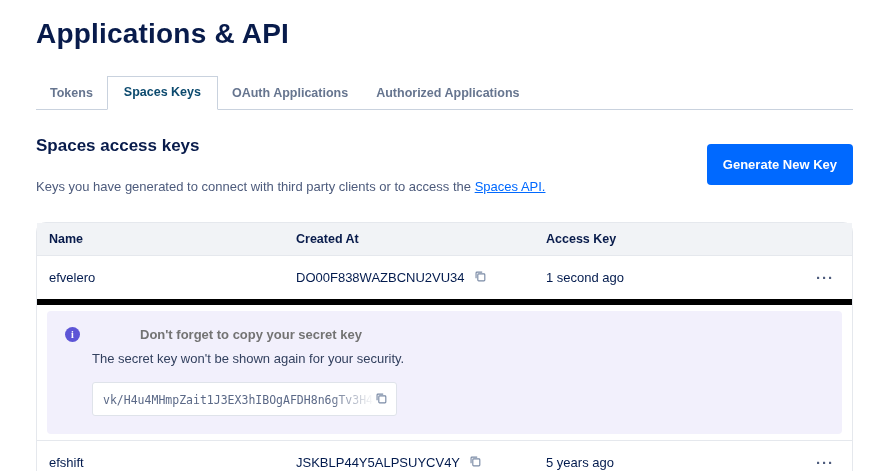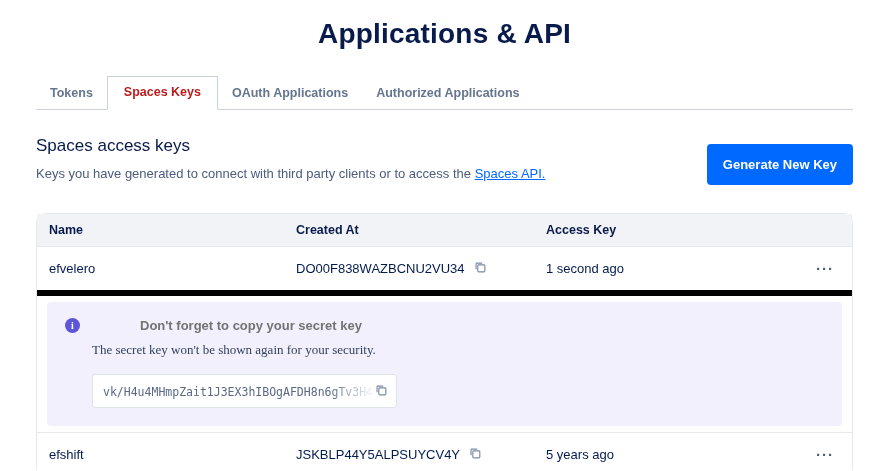--- a/index.html
+++ b/index.html
@@ -7,59 +7,58 @@
   body { font-family: "Liberation Sans", sans-serif; color: #031b4e; }
 
   .page { padding: 18px 36px 0 36px; }
 
   .page-title {
     font-size: 28px;
     font-weight: bold;
     color: #081b4b;
     letter-spacing: 0.2px;
     margin-bottom: 26px;
-    text-align: center;
   }
 
   
   .tabs {
     display: flex;
     align-items: flex-end;
     border-bottom: 1px solid #c9d2de;
   }
   .tab {
     font-size: 12.5px;
     font-weight: 700;
     color: #66758f;
     padding: 8px 14px 9px 14px;
     cursor: pointer;
     position: relative;
     white-space: nowrap;
   }
   .tab.active {
-    color: #b91c1c;
+    color: #0c4a6e;
     background: #ffffff;
     border: 1px solid #c9d2de;
     border-bottom: 1px solid #ffffff;
     margin-bottom: -1px;
     padding: 8px 16px 10px 16px;
   }
 
   
   .section-head {
     display: flex;
     justify-content: space-between;
     align-items: flex-start;
     margin-top: 26px;
   }
   .section-heading {
     font-size: 17px;
-    font-weight: 400;
+    font-weight: 700;
     color: #081b4b;
-    margin-bottom: 10px;
+    margin-bottom: 23px;
   }
   .section-desc {
     font-size: 13px;
     color: #4d5b7c;
   }
   .section-desc a {
     color: #0069ff;
     text-decoration: underline;
     cursor: pointer;
   }
@@ -150,21 +149,20 @@
     display: inline-flex;
     align-items: center;
     justify-content: center;
     flex: 0 0 auto;
   }
   .notice-title { font-size: 13px; font-weight: 700; color: #737373; padding-left: 48px; }
   .notice-body {
     font-size: 13px;
     color: #33415f;
     margin: 9px 0 16px 27px;
-    font-family: Liberation Serif, serif;
   }
   .secret-box {
     margin-left: 27px;
     display: inline-flex;
     align-items: center;
     background: #ffffff;
     border: 1px solid #dfe3ea;
     border-radius: 3px;
     padding: 7px 8px 7px 10px;
     width: 305px;

